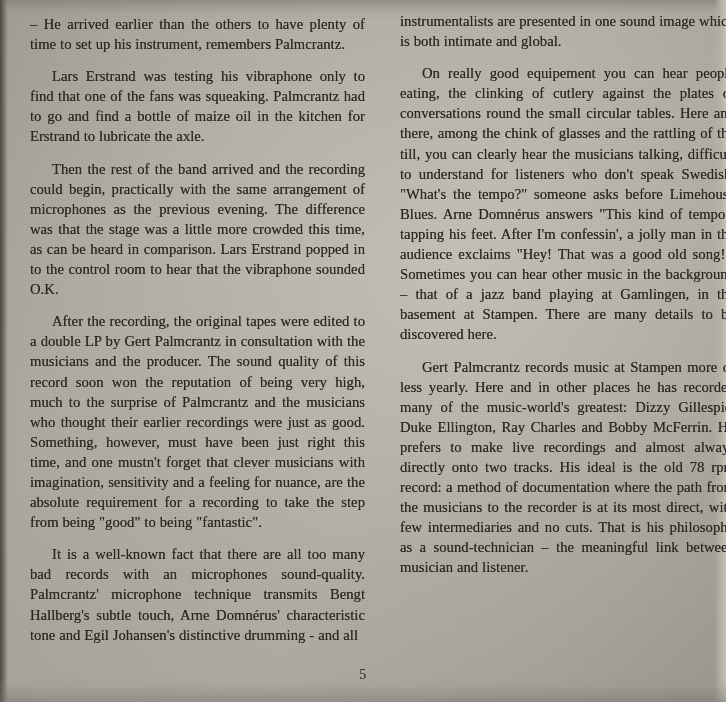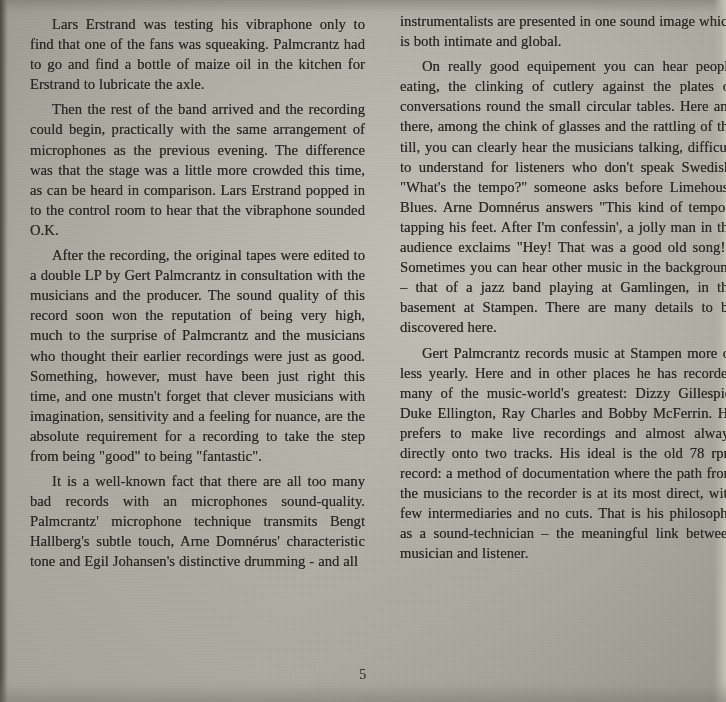--- a/index.html
+++ b/index.html
@@ -82,21 +82,21 @@
     text-shadow: 0 0 0.55px rgba(43,40,34,0.55), 0.3px 0.25px 0.6px rgba(70,66,58,0.28);
   }
   #col-left  { left: 30px; }
   #col-right { left: 400px; top: 11px; }
 
   .para {
     margin: 0;
     text-indent: 22px;
   }
   .para.flush { text-indent: 0; }
-  .para + .para { margin-top: 5px; }
+  .para + .para { margin-top: 12px; }
 
   
   .para { text-align-last: left; }
 
   .signature {
     margin-top: 1px;
     text-align: right;
     font-style: italic;
     font-weight: 600;
     font-size: 15.2px;
@@ -129,20 +129,21 @@
   <div id="paper-base"></div>
   <div id="paper-grain"></div>
   <div id="edge-top"></div>
   <div id="edge-left"></div>
   <div id="edge-right"></div>
   <div id="edge-bottom"></div>
 
   <div id="content">
 
     <div class="column" id="col-left">
+      <p class="para flush">– He arrived earlier than the others to have plenty of time to set up his instrument, remembers Palmcrantz.</p>
       <p class="para">Lars Erstrand was testing his vibraphone only to find that one of the fans was squeaking. Palmcrantz had to go and find a bottle of maize oil in the kitchen for Erstrand to lubricate the axle.</p>
       <p class="para">Then the rest of the band arrived and the recording could begin, practically with the same arrangement of microphones as the previous evening. The difference was that the stage was a little more crowded this time, as can be heard in comparison. Lars Erstrand popped in to the control room to hear that the vibraphone sounded O.K.</p>
       <p class="para">After the recording, the original tapes were edited to a double LP by Gert Palmcrantz in consultation with the musicians and the producer. The sound quality of this record soon won the reputation of being very high, much to the surprise of Palmcrantz and the musicians who thought their earlier recordings were just as good. Something, however, must have been just right this time, and one mustn't forget that clever musicians with imagination, sensitivity and a feeling for nuance, are the absolute requirement for a recording to take the step from being "good" to being "fantastic".</p>
       <p class="para">It is a well-known fact that there are all too many bad records with an microphones sound-quality. Palmcrantz' microphone technique transmits Bengt Hallberg's subtle touch, Arne Domnérus' characteristic tone and Egil Johansen's distinctive drumming - and all</p>
     </div>
 
     <div class="column" id="col-right">
       <p class="para flush">instrumentalists are presented in one sound image which is both intimate and global.</p>
       <p class="para">On really good equipement you can hear people eating, the clinking of cutlery against the plates or conversations round the small circular tables. Here and there, among the chink of glasses and the rattling of the till, you can clearly hear the musicians talking, difficult to understand for listeners who don't speak Swedish. "What's the tempo?" someone asks before Limehouse Blues. Arne Domnérus answers "This kind of tempo", tapping his feet. After I'm confessin', a jolly man in the audience exclaims "Hey! That was a good old song!". Sometimes you can hear other music in the background – that of a jazz band playing at Gamlingen, in the basement at Stampen. There are many details to be discovered here.</p>
       <p class="para">Gert Palmcrantz records music at Stampen more or less yearly. Here and in other places he has recorded many of the music-world's greatest: Dizzy Gillespie, Duke Ellington, Ray Charles and Bobby McFerrin. He prefers to make live recordings and almost always directly onto two tracks. His ideal is the old 78 rpm record: a method of documentation where the path from the musicians to the recorder is at its most direct, with few intermediaries and no cuts. That is his philosophy as a sound-technician – the meaningful link between musician and listener.</p>

